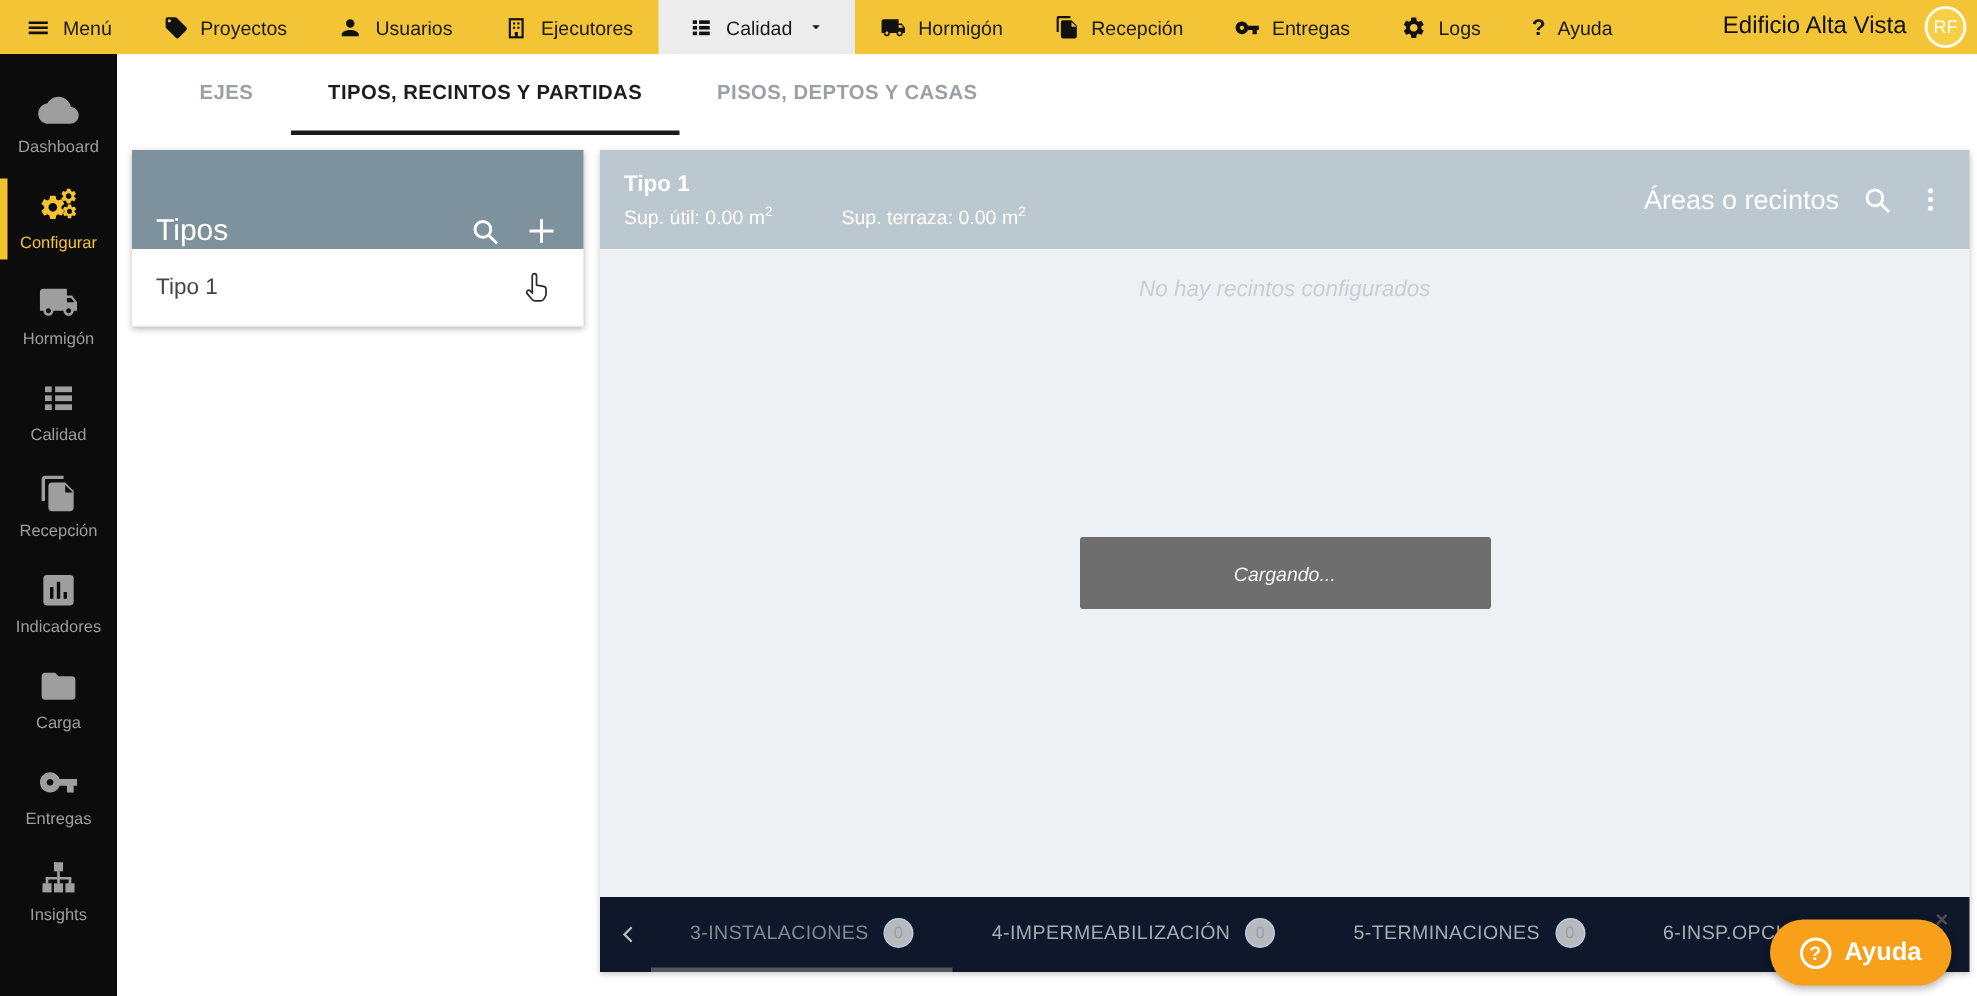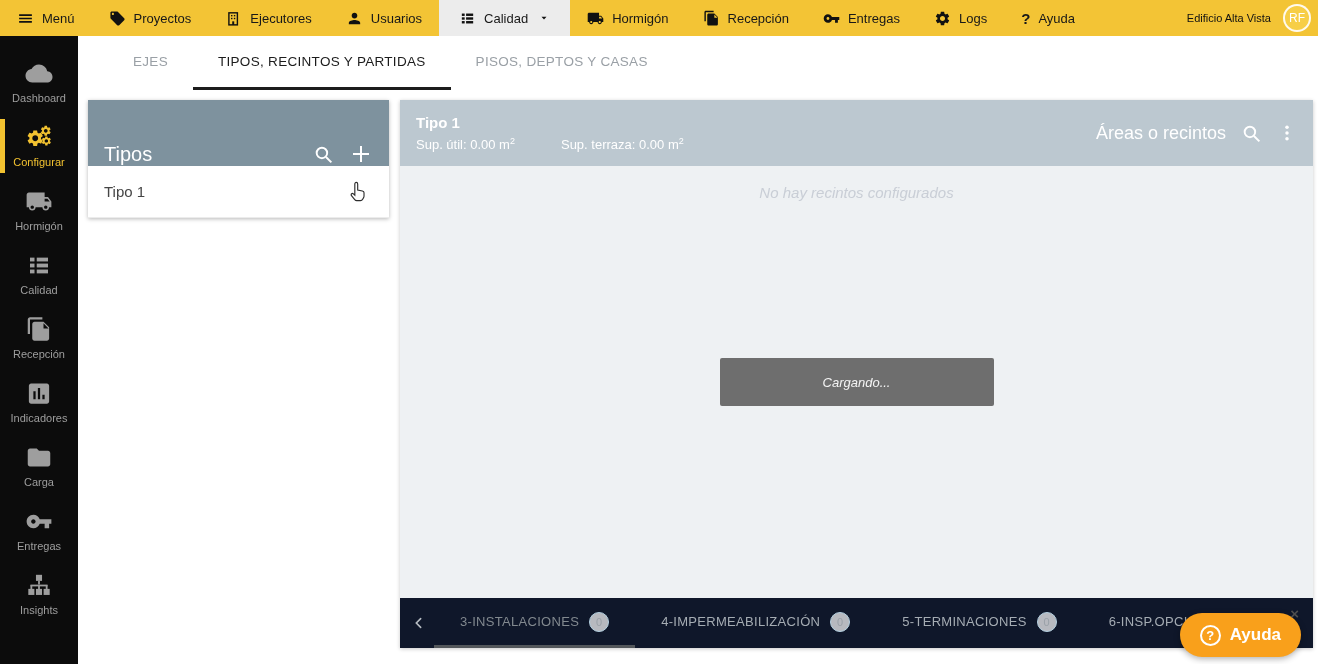--- a/index.html
+++ b/index.html
@@ -10,40 +10,40 @@
   
   .topbar { position:absolute; top:0; left:0; right:0; height:36px;
             background:#F3C435; display:flex; align-items:stretch; z-index:30; }
   .tb-item { display:flex; align-items:center; gap:8px; padding:0 17px;
              font-size:13px; font-weight:500; color:#181818; cursor:pointer; white-space:nowrap; }
   .tb-item.selected { background:#ECECEC; padding:0 20px; }
   .tb-item svg { width:17px; height:17px; color:#111; }
   .tb-q { font-size:15px; font-weight:700; }
   .tb-caret { width:12px !important; height:12px !important; margin-left:2px; }
   .tb-right { margin-left:auto; display:flex; align-items:center; gap:12px; padding-right:7px; }
-  .project-name { font-size:11px; color:#111; }
+  .project-name { font-size:16px; color:#111; }
   .avatar { width:28px; height:28px; border-radius:50%; background:#F7CE46;
             border:2px solid rgba(255,255,255,.9); color:#fff; font-size:12px; font-weight:500;
             display:flex; align-items:center; justify-content:center; cursor:pointer; }
 
   
   .sidebar { position:absolute; top:36px; left:0; bottom:0; width:78px; background:#0C0C0C;
              display:flex; flex-direction:column; padding-top:14px; z-index:20; }
   .sb-item { position:relative; height:64px; display:flex; flex-direction:column;
              align-items:center; justify-content:center; gap:5px; color:#9E9E9E; cursor:pointer; }
   .sb-item svg { width:30px; height:27px; color:inherit; }
   .sb-label { font-size:11px; }
   .sb-item.active { color:#F2C230; }
   .sb-item.active::before { content:""; position:absolute; left:0; top:5px; bottom:5px;
                             width:5px; background:#F2C230; }
 
   
   .main { position:absolute; left:78px; top:36px; right:0; bottom:0; background:#fff; }
   .toptabs { display:flex; height:54px; padding-left:30px; }
-  .tt { display:flex; align-items:center; padding:3px 25px; font-size:13.5px; font-weight:400;
+  .tt { display:flex; align-items:center; padding:3px 25px; font-size:13.5px; font-weight:700;
         letter-spacing:.3px; color:#9AA0A6; border-bottom:3px solid transparent; cursor:pointer; }
   .tt.active { color:#1c1c1c; border-bottom-color:#1c1c1c; }
 
   .content { display:flex; align-items:flex-start; padding:10px 5px 0 10px; }
 
   
   .panel-left { width:301px; margin-right:11px; background:#fff;
                 box-shadow:0 1px 4px rgba(0,0,0,.28); }
   .pl-header { height:66px; background:#7E929E; display:flex; align-items:flex-end; padding:0 16px; }
   .pl-title { flex:1; color:#fff; font-size:20px; }
@@ -192,29 +192,29 @@
     <span>Menú</span>
   </div>
   <div class="tb-item">
     <svg viewBox="0 0 24 24">
         <use href="#i-tag"></use>
       </svg>
     <span>Proyectos</span>
   </div>
   <div class="tb-item">
     <svg viewBox="0 0 24 24">
+        <use href="#i-user"></use>
+      </svg>
+    <span>Usuarios</span>
+  </div>
+  <div class="tb-item">
+    <svg viewBox="0 0 24 24">
         <use href="#i-building"></use>
       </svg>
     <span>Ejecutores</span>
-  </div>
-  <div class="tb-item">
-    <svg viewBox="0 0 24 24">
-        <use href="#i-user"></use>
-      </svg>
-    <span>Usuarios</span>
   </div>
   <div class="tb-item selected">
     <svg viewBox="0 0 24 24">
         <use href="#i-list"></use>
       </svg>
     <span>Calidad</span>
     <svg class="tb-caret" viewBox="0 0 24 24">
         <use href="#i-caret"></use>
       </svg>
   </div>

